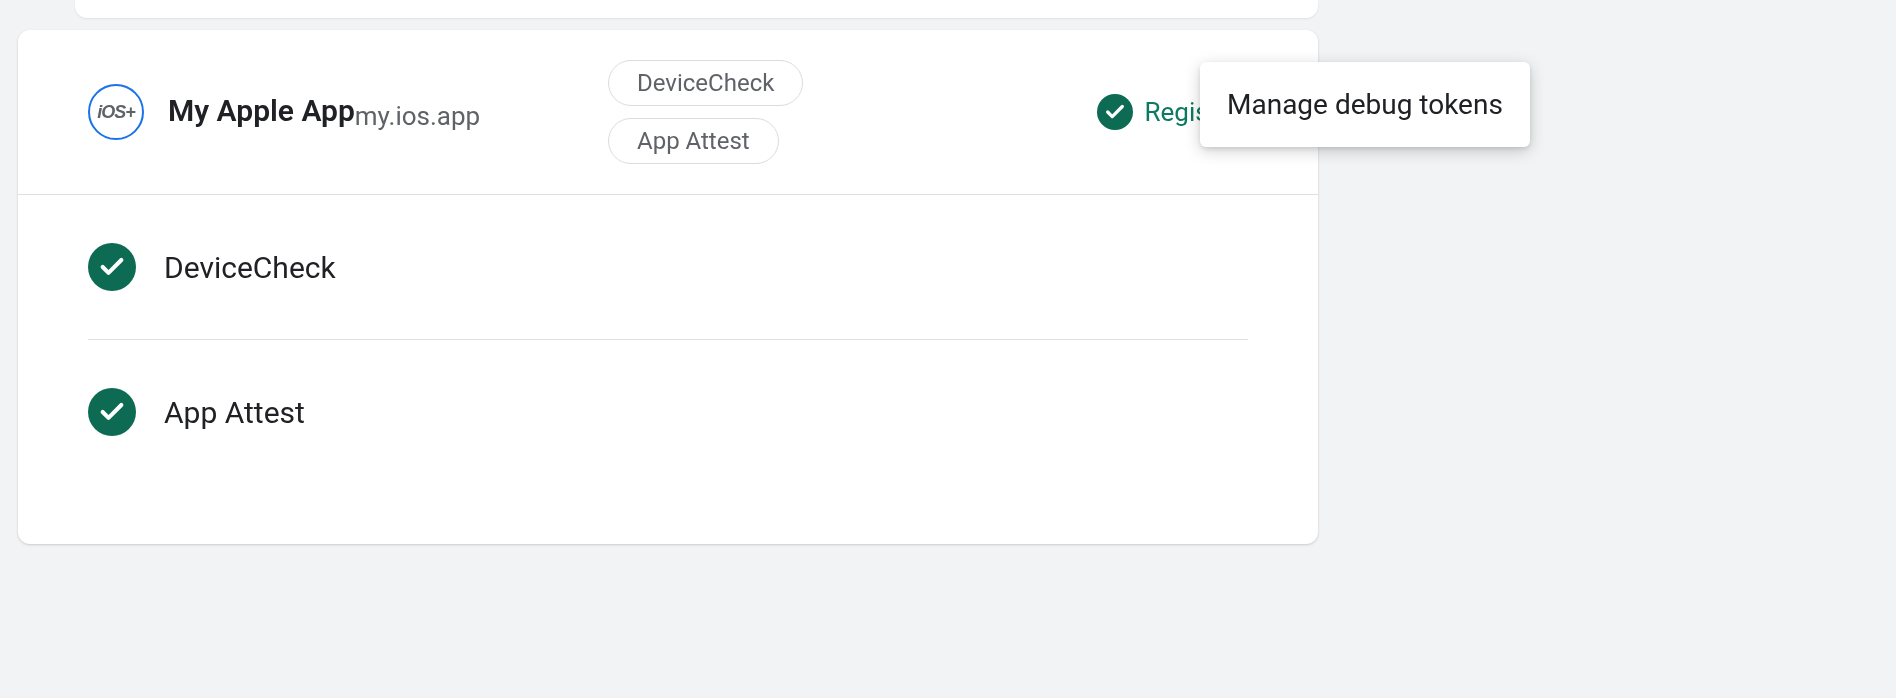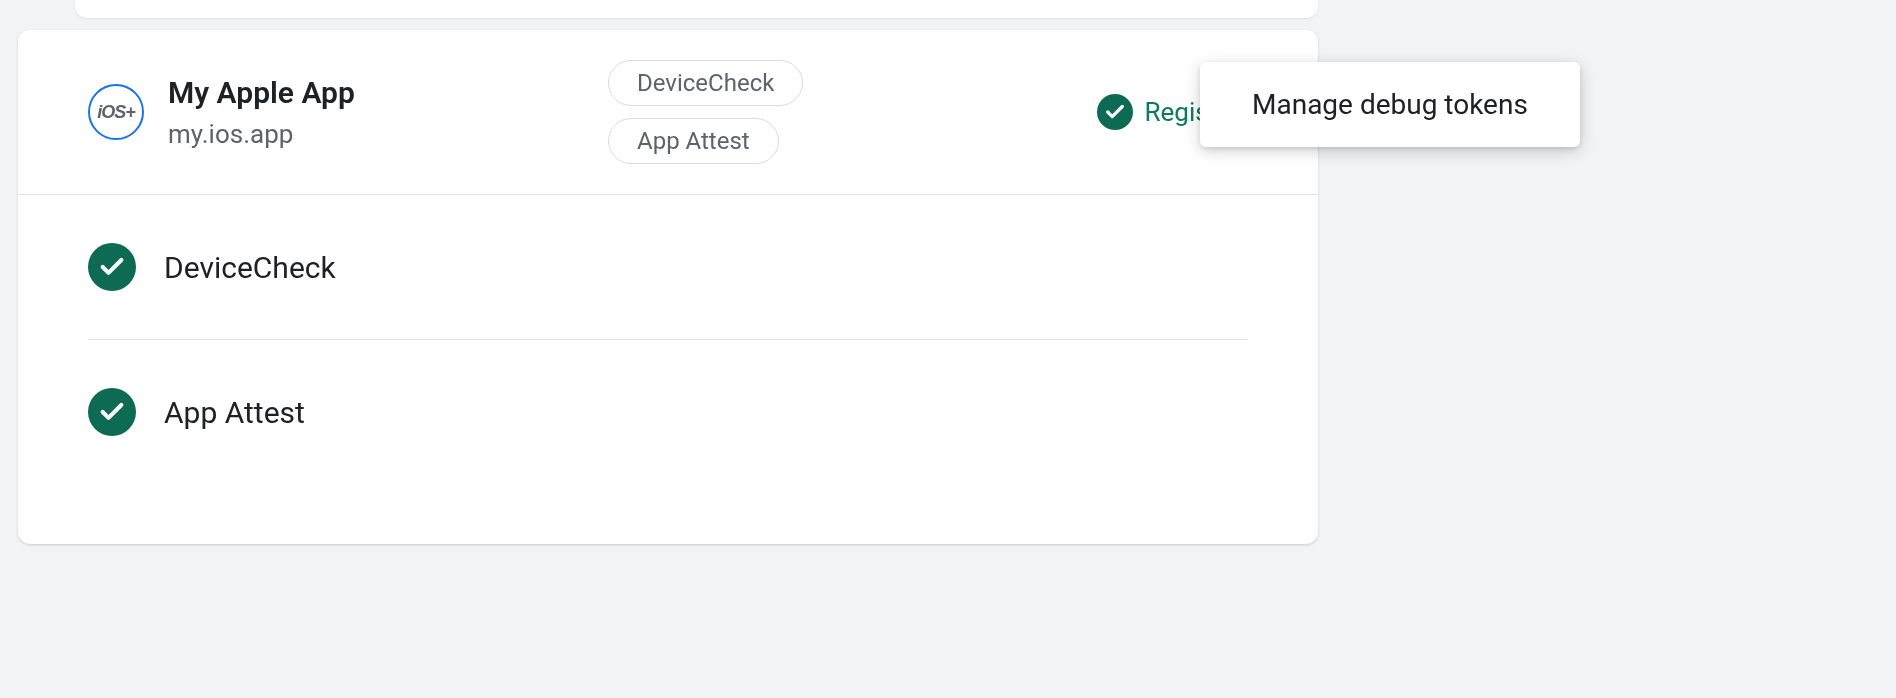--- a/index.html
+++ b/index.html
@@ -57,21 +57,21 @@
     .app-icon-text {
       font-size: 18px;
       font-weight: 700;
       color: #5f6368;
       font-family: Arial, sans-serif;
       letter-spacing: -1px;
       font-style: italic;
     }
     .app-info {
       display: flex;
-      flex-direction: column;
+      flex-direction: row;
       flex: 0 0 auto;
       min-width: 320px;
     }
     .app-title {
       font-size: 30px;
       font-weight: 600;
       color: #202124;
       line-height: 1.2;
     }
     .app-bundle {
@@ -148,21 +148,21 @@
       color: #202124;
       font-weight: 400;
     }
     .menu {
       position: absolute;
       left: 1200px;
       top: 62px;
       background: #fff;
       border-radius: 6px;
       box-shadow: 0 4px 16px rgba(0,0,0,0.18), 0 2px 4px rgba(0,0,0,0.1);
-      padding: 26px 52px;
+      padding: 26px 27px;
       z-index: 10;
       text-align: center;
     }
     .menu-item {
       font-size: 28px;
       color: #202124;
       white-space: nowrap;
       cursor: pointer;
     }
   </style>

